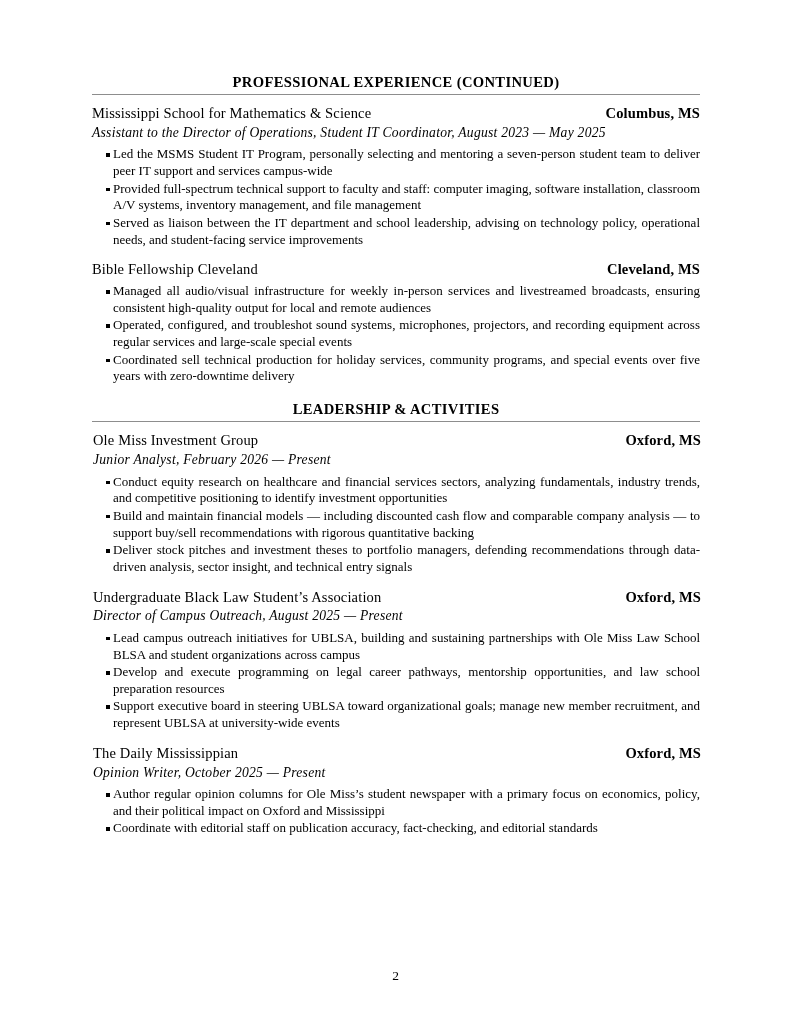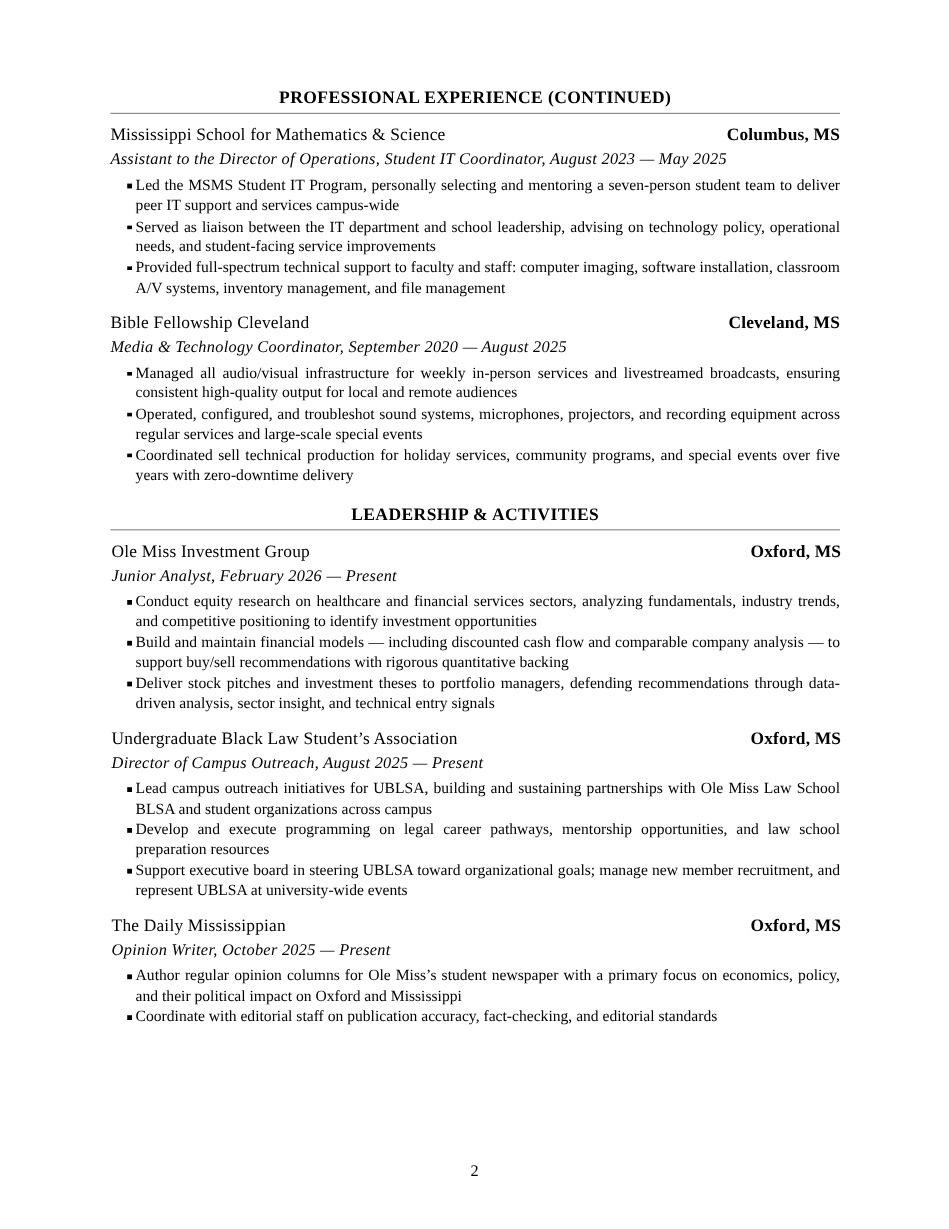--- a/index.html
+++ b/index.html
@@ -145,34 +145,33 @@
             <span class="loc">Columbus, MS</span>
           </div>
           <div class="role">Assistant to the Director of Operations, Student IT Coordinator, August 2023 — May 2025</div>
           <ul class="bullets">
             <li>
               <span class="sq"></span>
               <span class="btxt">Led the MSMS Student IT Program, personally selecting and mentoring a seven-person student team to deliver peer IT support and services campus-wide</span>
             </li>
             <li>
               <span class="sq"></span>
+              <span class="btxt">Provided full-spectrum technical support to faculty and staff: computer imaging, software installation, classroom A/V systems, inventory management, and file management</span>
+            </li>
+            <li>
+              <span class="sq"></span>
               <span class="btxt">Served as liaison between the IT department and school leadership, advising on technology policy, operational needs, and student-facing service improvements</span>
-            </li>
-            <li>
-              <span class="sq"></span>
-              <span class="btxt">Provided full-spectrum technical support to faculty and staff: computer imaging, software installation, classroom A/V systems, inventory management, and file management</span>
             </li>
           </ul>
         </div>
         <div class="entry">
           <div class="entry-head">
             <span class="org">Bible Fellowship Cleveland</span>
             <span class="loc">Cleveland, MS</span>
           </div>
-          <div class="role">Media &amp; Technology Coordinator, September 2020 — August 2025</div>
           <ul class="bullets">
             <li>
               <span class="sq"></span>
               <span class="btxt">Managed all audio/visual infrastructure for weekly in-person services and livestreamed broadcasts, ensuring consistent high-quality output for local and remote audiences</span>
             </li>
             <li>
               <span class="sq"></span>
               <span class="btxt">Operated, configured, and troubleshot sound systems, microphones, projectors, and recording equipment across regular services and large-scale special events</span>
             </li>
             <li>

